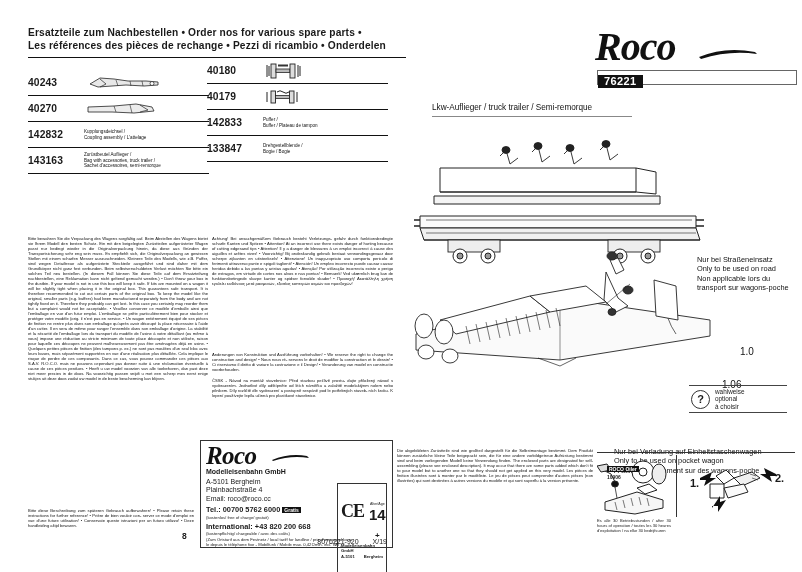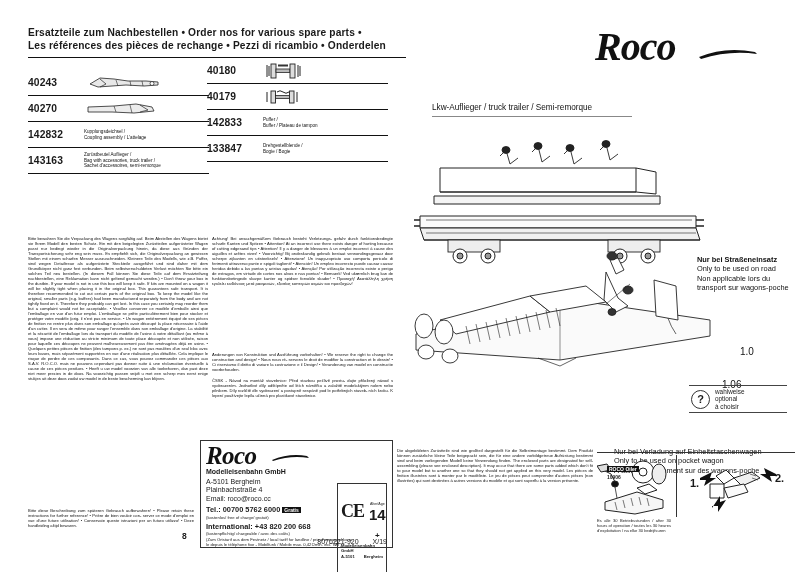--- a/index.html
+++ b/index.html
@@ -39,21 +39,21 @@
   
   .trailer-cap{position:absolute;left:432px;top:103px;font-size:8.2px;color:#111;}
   .trailer-rule{position:absolute;left:432px;top:116px;width:200px;border-top:.8px solid #888;}
 
   
   .illus{position:absolute;left:410px;top:120px;width:392px;height:250px;}
   .illus svg{display:block;}
 
   
   .callout{position:absolute;font-size:7.4px;line-height:9.4px;color:#111;}
-  .callout .de{font-weight:bold;}
+  .callout .de{font-weight:normal;}
   .num-lbl{position:absolute;font-size:10px;color:#111;}
 
   .optbox{position:absolute;left:689px;top:385px;width:98px;}
   .optbox .tl,.optbox .bl{border-top:.9px solid #444;}
   .optbox .inner{display:flex;align-items:center;gap:5px;padding:2px 0 2px 2px;}
   .qmark{width:17px;height:17px;border:1.1px solid #333;border-radius:50%;
     font-size:11px;display:flex;align-items:center;justify-content:center;font-weight:bold;}
   .optbox .txt{font-size:6.4px;line-height:7.4px;}
 
   
@@ -189,20 +189,23 @@
         <div>Bogie / Bogie</div>
       </div>
     </div>
   </div>
 
   <div class="logo">
     <div class="word">Roco</div>
     <svg class="swoosh" viewBox="0 0 60 14">
       <path d="M0 9 Q26 -2 56 4 L58 6 Q30 2 2 11 Z" fill="#111"></path>
     </svg>
+  </div>
+  <div class="artbar">
+    <span class="tag">76221</span>
   </div>
 
   <div class="trailer-cap">Lkw-Auflieger / truck trailer / Semi-remorque</div>
   <div class="trailer-rule"></div>
 
   <div class="illus">
     <svg width="392" height="250" viewBox="0 0 392 250">
       <g fill="none" stroke="#222" stroke-width="1">
 
         <path d="M30 72 L30 48 L226 48 L226 72 Z" fill="#fff"></path>

